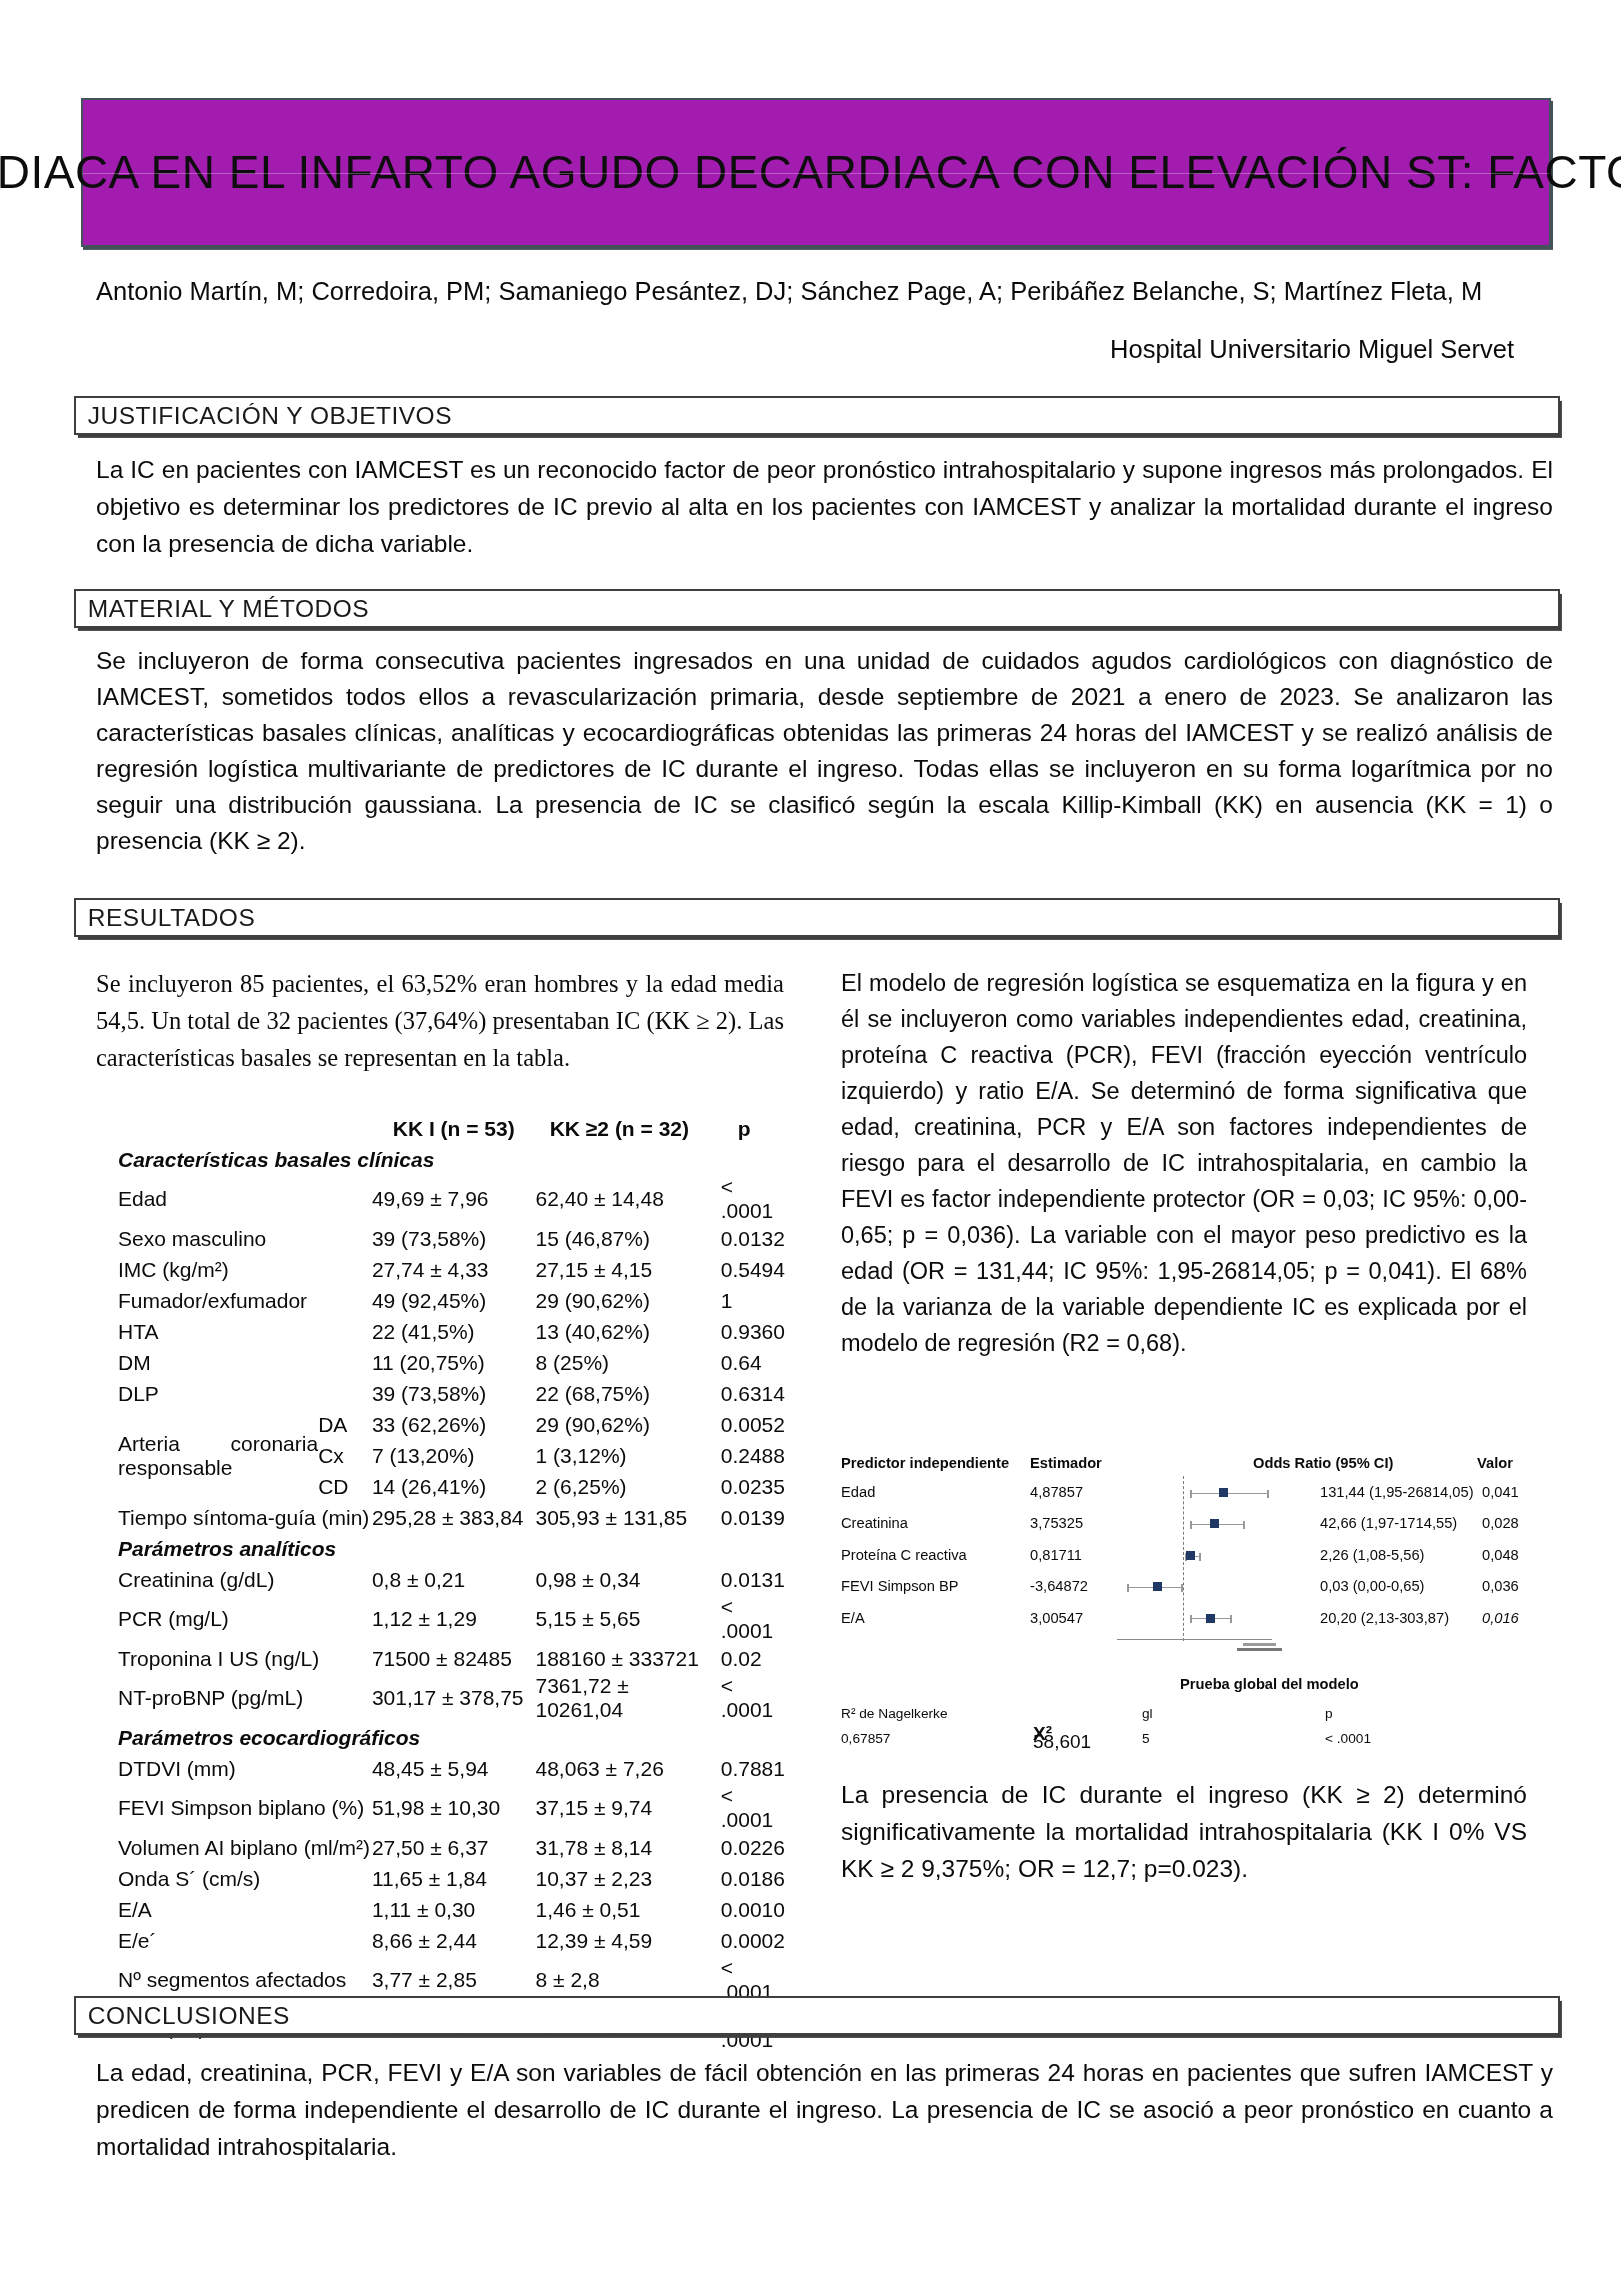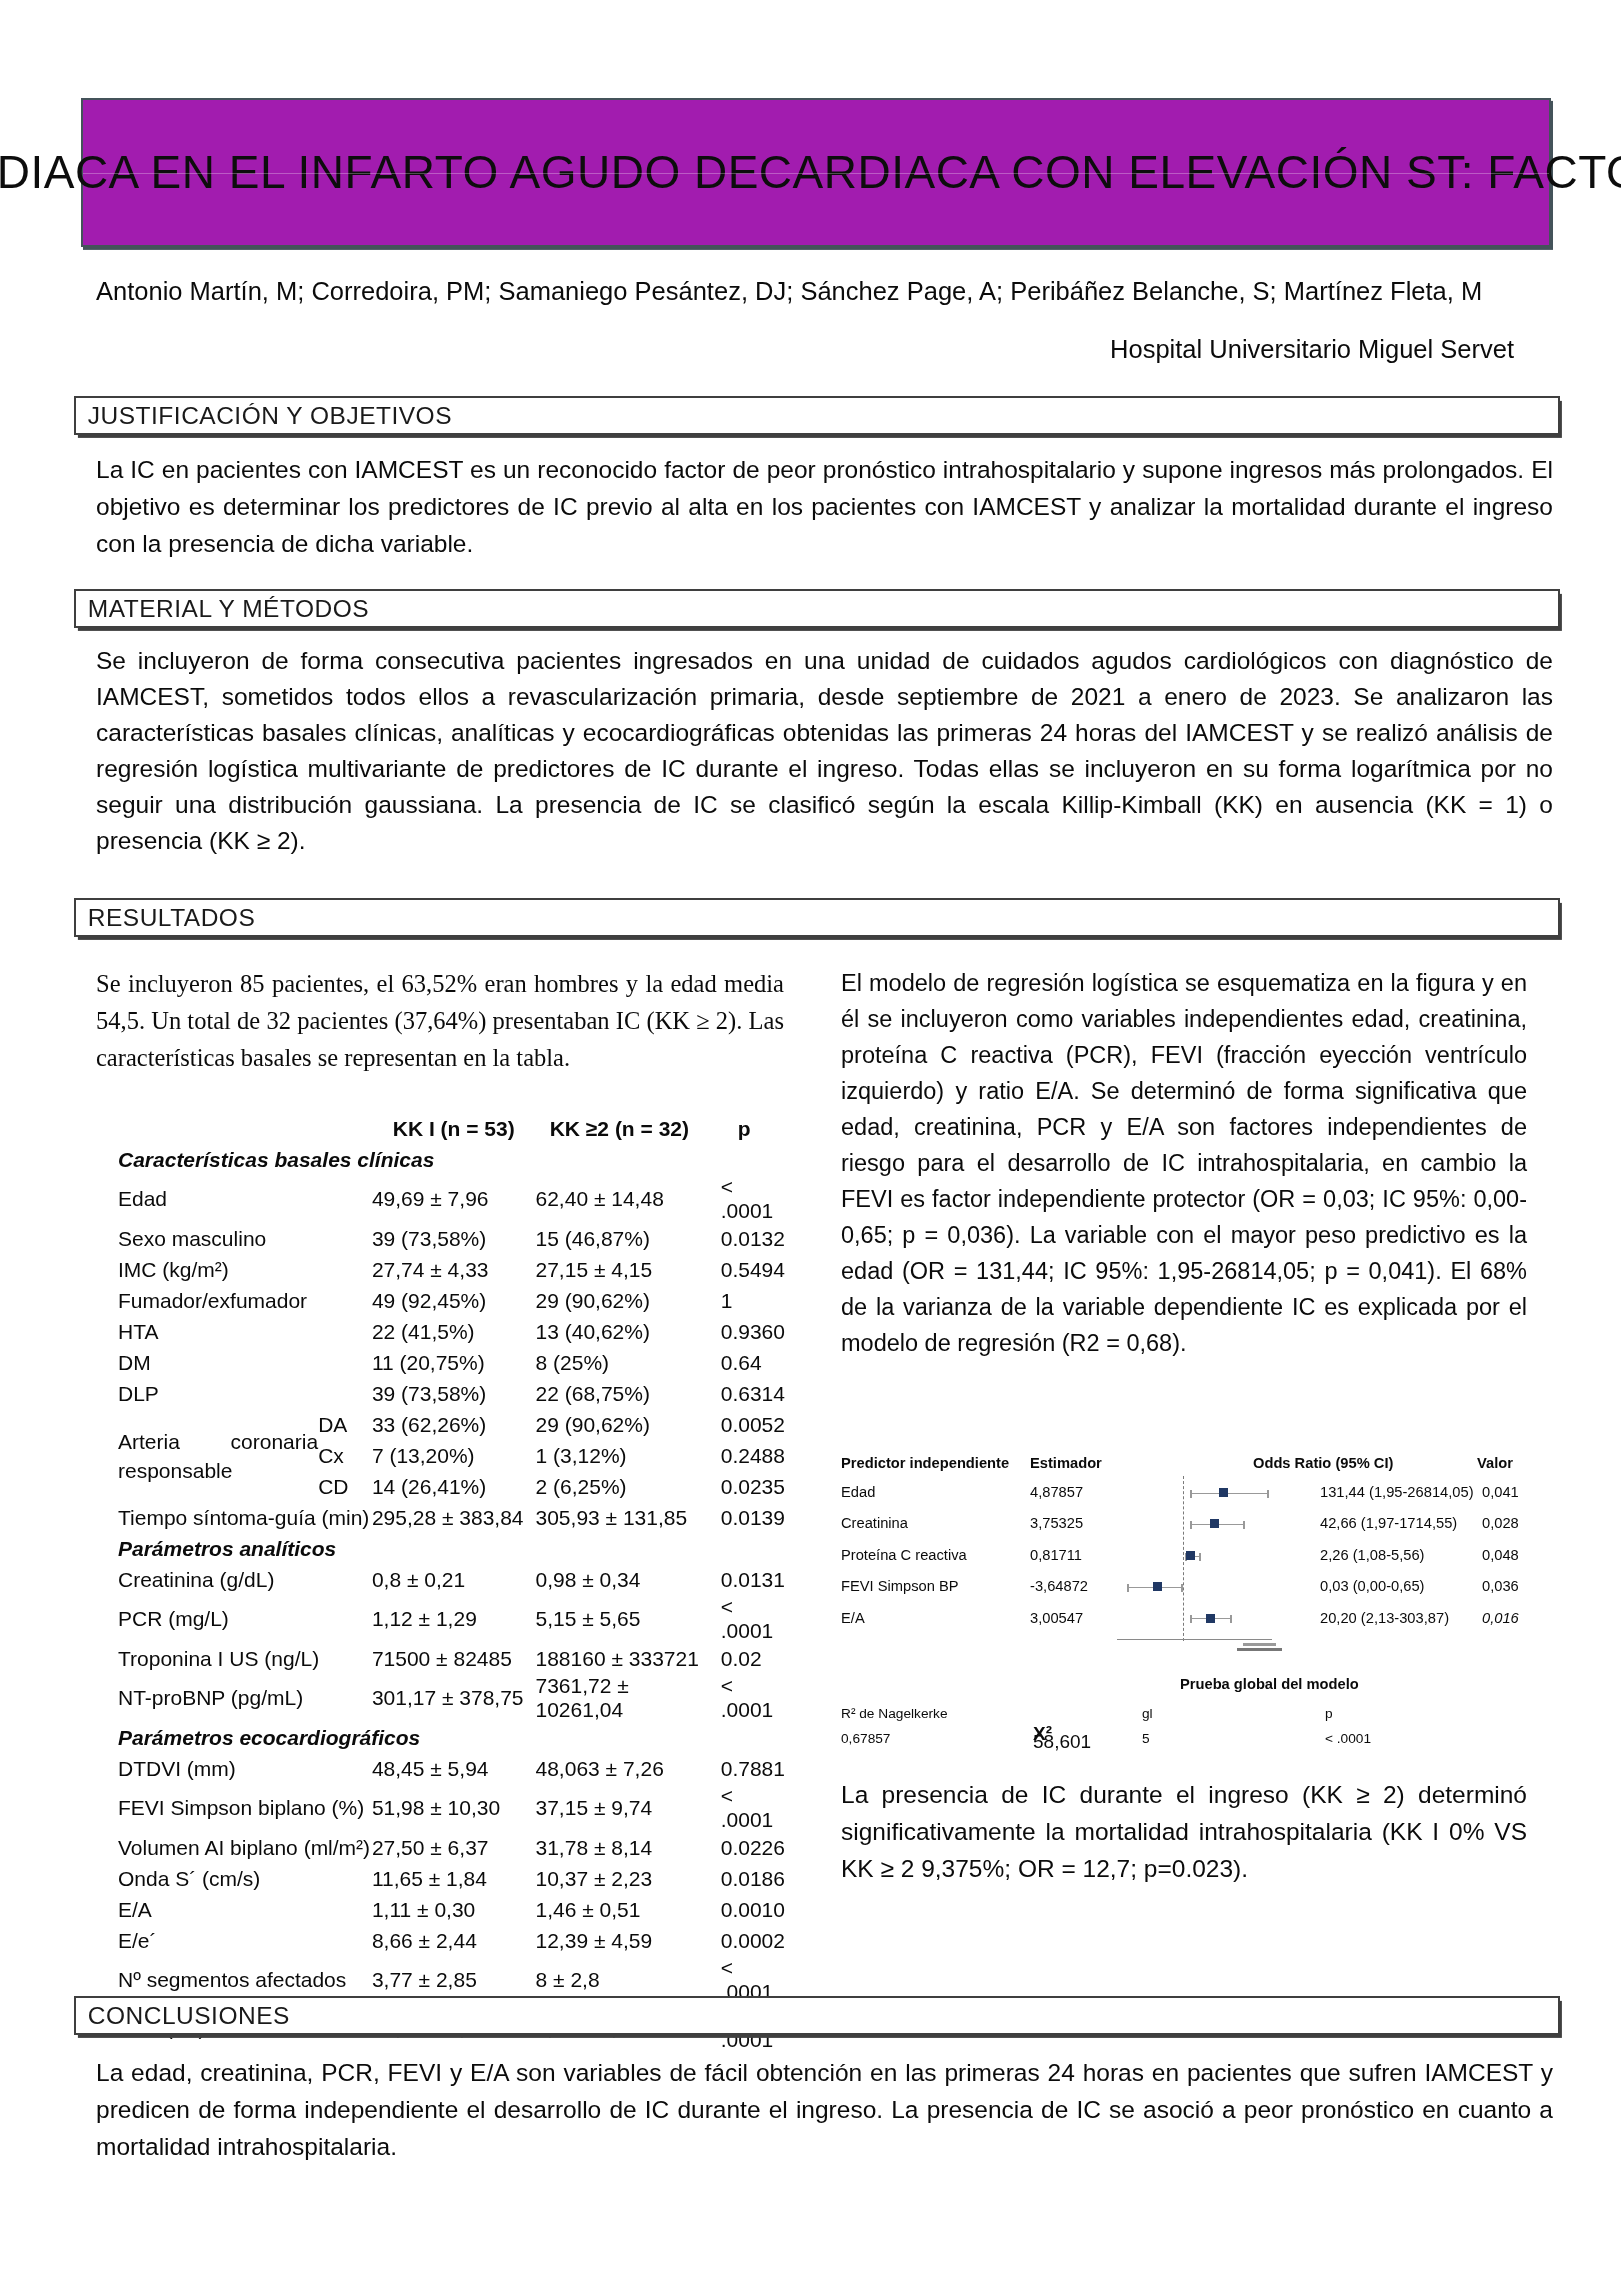--- a/index.html
+++ b/index.html
@@ -27,21 +27,21 @@
   .para { position: absolute; font-size: 24.5px; line-height: 37px; text-align: justify; }
 
   
   .tbl { position: absolute; left: 118px; top: 1113px; width: 667px; border-collapse: collapse; font-size: 21px; }
   .tbl td { height: 31px; vertical-align: middle; padding: 0; }
   .tbl .th { font-weight: bold; text-align: center; }
   .tbl .sec { font-weight: bold; font-style: italic; }
   .tbl .tv { text-align: left; }
   .tbl .tp { text-align: left; padding-left: 17.6px; }
   .tbl .sub { font-weight: normal; }
-  .arteria-label { max-width: 167px; text-align: justify; line-height: 29px; }
+  .arteria-label { max-width: 167px; text-align: justify; line-height: 24px; }
 
   
   .fig { position: absolute; left: 841px; top: 1441px; width: 686px; height: 328px; font-size: 14.7px; }
   .fig .abs { position: absolute; white-space: nowrap; }
   .fig .hdr { font-weight: bold; }
   .dash-line { position: absolute; left: 342px; top: 35px; width: 0; height: 165px; border-left: 1px dashed #7a7a7a; }
   .axis { position: absolute; left: 276px; top: 198px; width: 155px; height: 0; border-top: 1.6px solid #8a8a8a; }
   .axis-smudge1 { position: absolute; left: 402px; top: 202px; width: 33px; height: 2.5px; background: #9a9a9a; }
   .axis-smudge2 { position: absolute; left: 396px; top: 207px; width: 45px; height: 2.9px; background: #777777; }
   .wh { position: absolute; height: 0; border-top: 1.6px solid #999999; }

